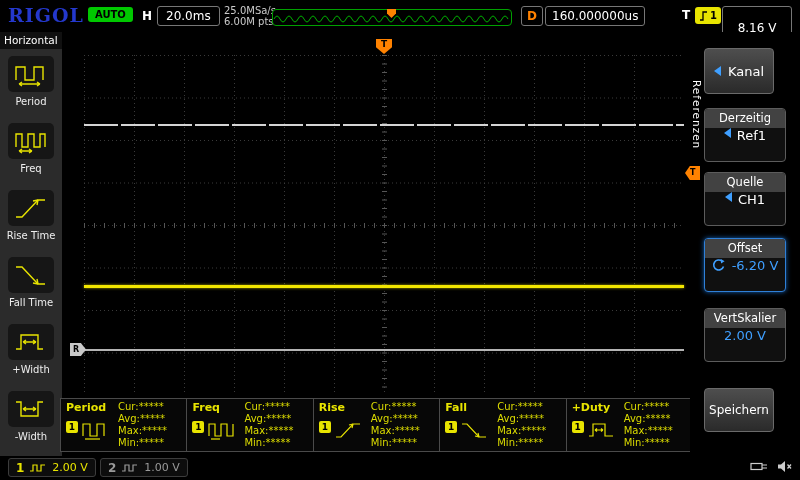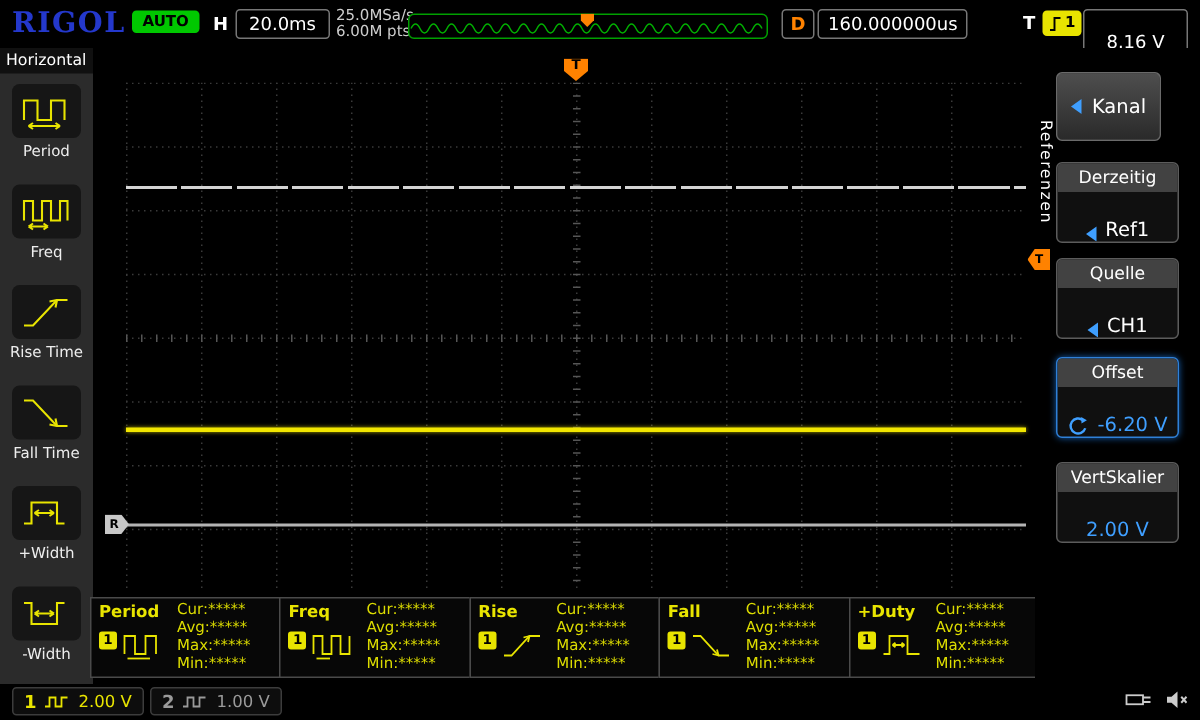--- a/index.html
+++ b/index.html
@@ -58,21 +58,21 @@
   
   .menu { position:absolute; left:690px; top:32px; width:110px; height:424px; background:#000; }
   .menu-tab { position:absolute; left:0; top:18px; width:13px; height:130px; color:#fff; font-size:10.5px;
               writing-mode:vertical-rl; text-align:center; letter-spacing:1px; }
   .menu-btn { position:absolute; left:14px; width:70px; border-radius:4px; border:1px solid #6a6a6a;
               background:linear-gradient(#4e4e4e,#2a2a2a); color:#fff; display:flex; align-items:center; justify-content:center; gap:7px; cursor:pointer; }
   #btn-kanal { top:16px; height:46px; font-size:13px; }
   #btn-speichern { top:356px; height:44px; font-size:12px; }
   .menu-group { position:absolute; left:14px; width:82px; border:1px solid #5c5c5c; border-radius:4px; overflow:hidden; cursor:pointer; background:#101010; }
   .glabel { background:#424242; color:#fff; font-size:11.5px; text-align:center; height:19px; line-height:19px; }
-  .gvalue { height:33px; display:flex; align-items:flex-end; justify-content:center; gap:6px; color:#fff; font-size:13px; }
+  .gvalue { height:33px; display:flex; align-items:flex-start; justify-content:center; gap:6px; color:#fff; font-size:13px; }
   #grp-derzeitig { top:76px; } #grp-quelle { top:140px; }
   #grp-offset { top:206px; border-color:#2f80d8; box-shadow:0 0 5px #155fb0; }
   #grp-vertskalier { top:276px; }
   .blue { color:#3f9fff; }
   .arrow-left { width:0; height:0; border-top:5px solid transparent; border-bottom:5px solid transparent; border-right:7px solid #3f9fff; }
 
   
   .bottombar { position:absolute; left:0; top:456px; width:800px; height:24px; background:#000; }
   .chbox { position:absolute; top:2px; height:19px; border:1px solid #3c3c3c; border-radius:3px; background:#0d0d0d;
            display:flex; align-items:center; gap:5px; padding:0 7px; font-size:11px; }
@@ -357,20 +357,23 @@
       </div>
     </div>
 
     <div class="menu-group" id="grp-vertskalier">
       <div class="glabel">VertSkalier</div>
       <div class="gvalue blue">
         <span>2.00 V</span>
       </div>
     </div>
 
+    <div class="menu-btn" id="btn-speichern">
+      <span>Speichern</span>
+    </div>
   </div>
 
   <div class="bottombar">
     <div class="chbox" id="ch1">
       <span class="chnum">1</span>
       <svg width="18" height="10" viewBox="0 0 18 10">
         <path d="M1,8 H4 V2 H8 V8 H12 V2 H16" fill="none" stroke="currentColor" stroke-width="1.2"></path>
       </svg>
       <span>2.00 V</span>
     </div>

